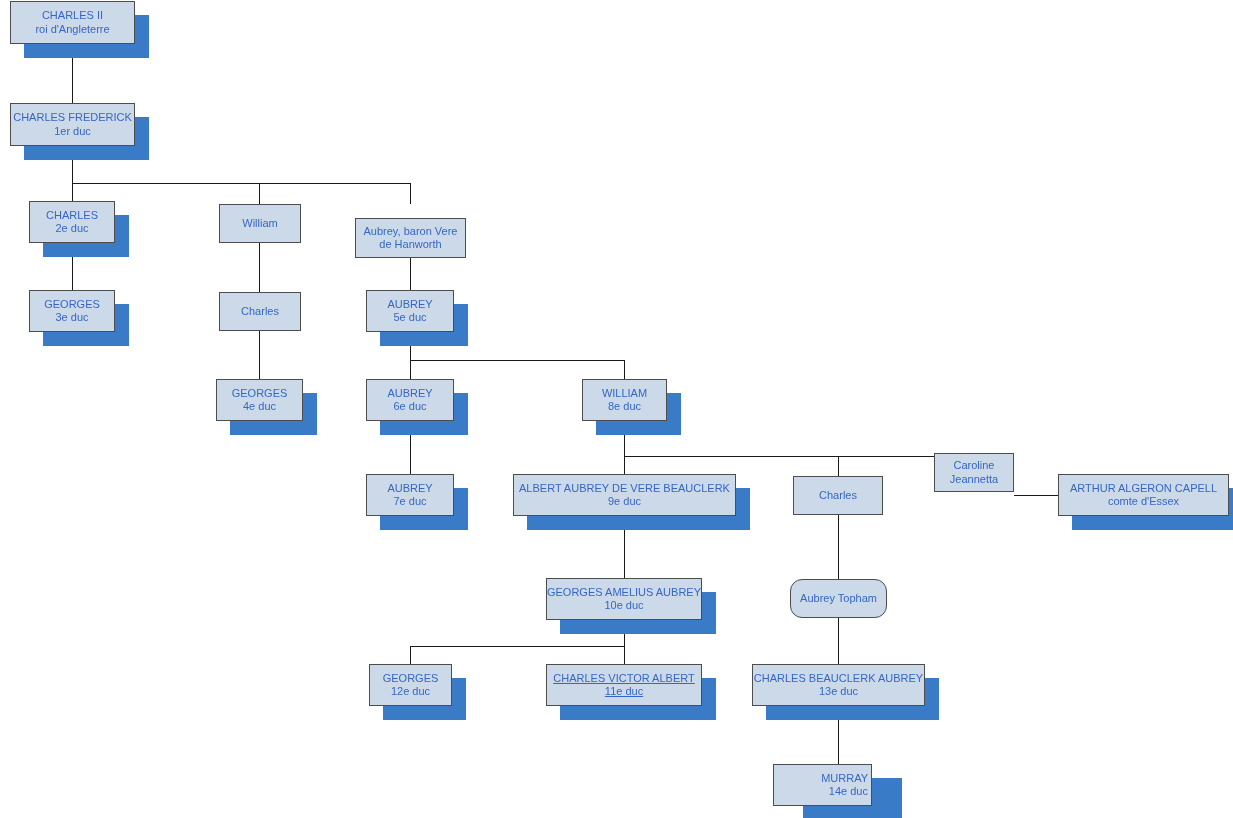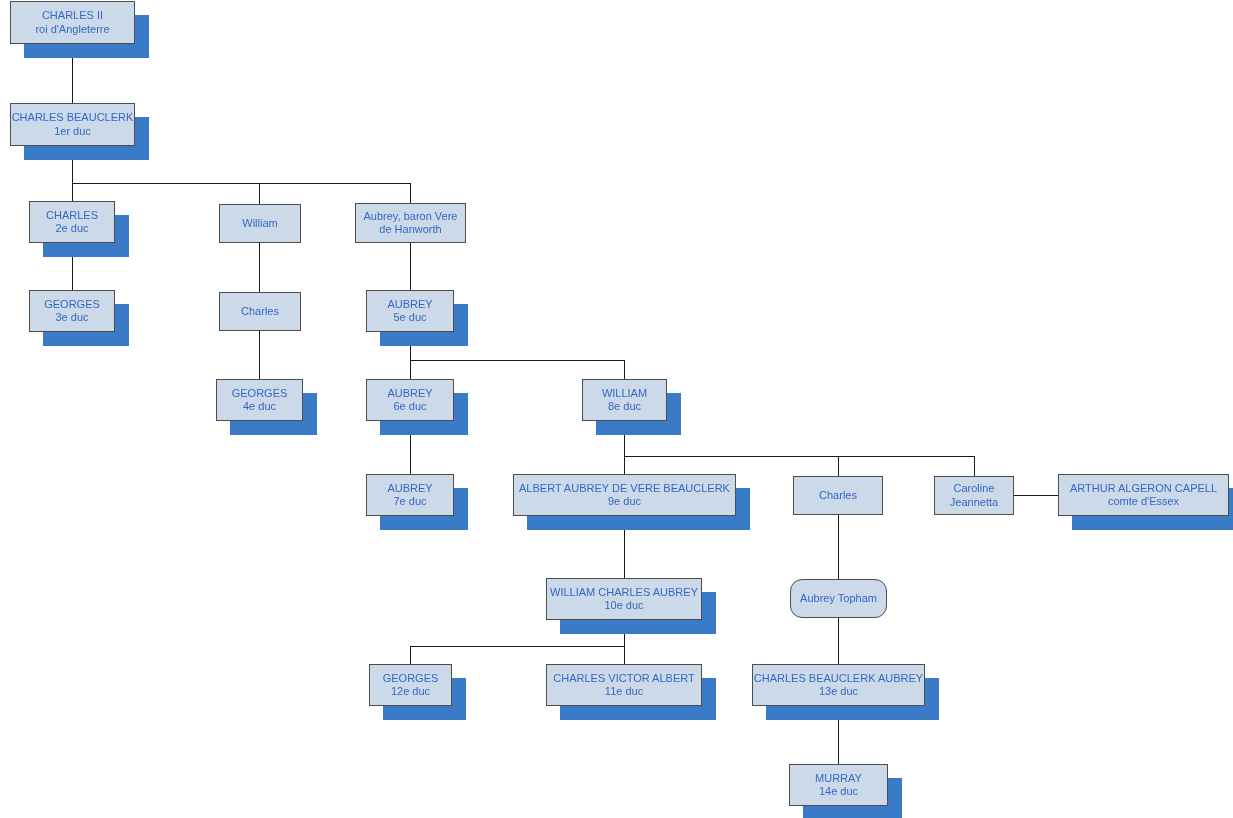--- a/index.html
+++ b/index.html
@@ -113,31 +113,31 @@
       <div class="shadow" style="left: 551px; top: 678px; width: 156px; height: 42px;"></div>
       <div class="shadow" style="left: 757px; top: 678px; width: 173px; height: 42px;"></div>
       <div class="shadow" style="left: 794px; top: 778px; width: 99px; height: 42px;"></div>
     </div>
   <div id="node-layer">
       <div class="node" style="left: 1px; top: 1px; width: 125px; height: 43px;">
         <span class="nm">CHARLES II</span>
         <span class="sub">roi d'Angleterre</span>
       </div>
       <div class="node" style="left: 1px; top: 103px; width: 125px; height: 43px;">
-        <span class="nm">CHARLES BEAUCLERK</span>
+        <span class="nm">CHARLES FREDERICK</span>
         <span class="sub">1er duc</span>
       </div>
       <div class="node" style="left: 20px; top: 201px; width: 86px; height: 42px;">
         <span class="nm">CHARLES</span>
         <span class="sub">2e duc</span>
       </div>
       <div class="node" style="left: 210px; top: 204px; width: 82px; height: 39px;">
         <span class="nm">William</span>
       </div>
-      <div class="node wrap" style="left: 346px; top: 203px; width: 111px; height: 40px;">
+      <div class="node wrap" style="left: 346px; top: 218px; width: 111px; height: 40px;">
         <span class="nm">Aubrey, baron Vere de Hanworth</span>
       </div>
       <div class="node" style="left: 20px; top: 290px; width: 86px; height: 42px;">
         <span class="nm">GEORGES</span>
         <span class="sub">3e duc</span>
       </div>
       <div class="node" style="left: 210px; top: 292px; width: 82px; height: 39px;">
         <span class="nm">Charles</span>
       </div>
       <div class="node" style="left: 357px; top: 290px; width: 88px; height: 42px;">
@@ -160,44 +160,44 @@
         <span class="nm">AUBREY</span>
         <span class="sub">7e duc</span>
       </div>
       <div class="node" style="left: 504px; top: 474px; width: 223px; height: 42px;">
         <span class="nm">ALBERT AUBREY DE VERE BEAUCLERK</span>
         <span class="sub">9e duc</span>
       </div>
       <div class="node" style="left: 784px; top: 476px; width: 90px; height: 39px;">
         <span class="nm">Charles</span>
       </div>
-      <div class="node wrap" style="left: 925px; top: 476px; width: 80px; height: 39px; justify-content: center;">
+      <div class="node wrap" style="left: 925px; top: 453px; width: 80px; height: 39px; justify-content: center;">
         <span class="nm">Caroline Jeannetta</span>
       </div>
       <div class="node" style="left: 1049px; top: 474px; width: 171px; height: 42px; align-items: center;">
         <span class="nm">ARTHUR ALGERON CAPELL</span>
         <span class="sub">comte d'Essex</span>
       </div>
       <div class="node" style="left: 537px; top: 578px; width: 156px; height: 42px;">
-        <span class="nm">WILLIAM CHARLES AUBREY</span>
+        <span class="nm">GEORGES AMELIUS AUBREY</span>
         <span class="sub">10e duc</span>
       </div>
       <div class="node" style="left: 781px; top: 579px; width: 97px; height: 39px; border-radius: 12px;">
         <span class="nm">Aubrey Topham</span>
       </div>
       <div class="node" style="left: 360px; top: 664px; width: 83px; height: 42px;">
         <span class="nm">GEORGES</span>
         <span class="sub">12e duc</span>
       </div>
-      <div class="node" style="left: 537px; top: 664px; width: 156px; height: 42px;">
+      <div class="node" style="left: 537px; top: 664px; width: 156px; height: 42px; text-decoration: underline;">
         <span class="nm">CHARLES VICTOR ALBERT</span>
         <span class="sub">11e duc</span>
       </div>
       <div class="node" style="left: 743px; top: 664px; width: 173px; height: 42px;">
         <span class="nm">CHARLES BEAUCLERK AUBREY</span>
         <span class="sub">13e duc</span>
       </div>
-      <div class="node" style="left: 780px; top: 764px; width: 99px; height: 42px;">
+      <div class="node" style="left: 764px; top: 764px; width: 99px; height: 42px; align-items: flex-end;">
         <span class="nm">MURRAY</span>
         <span class="sub">14e duc</span>
       </div>
     </div>
 </div>
 
 </body></html>

